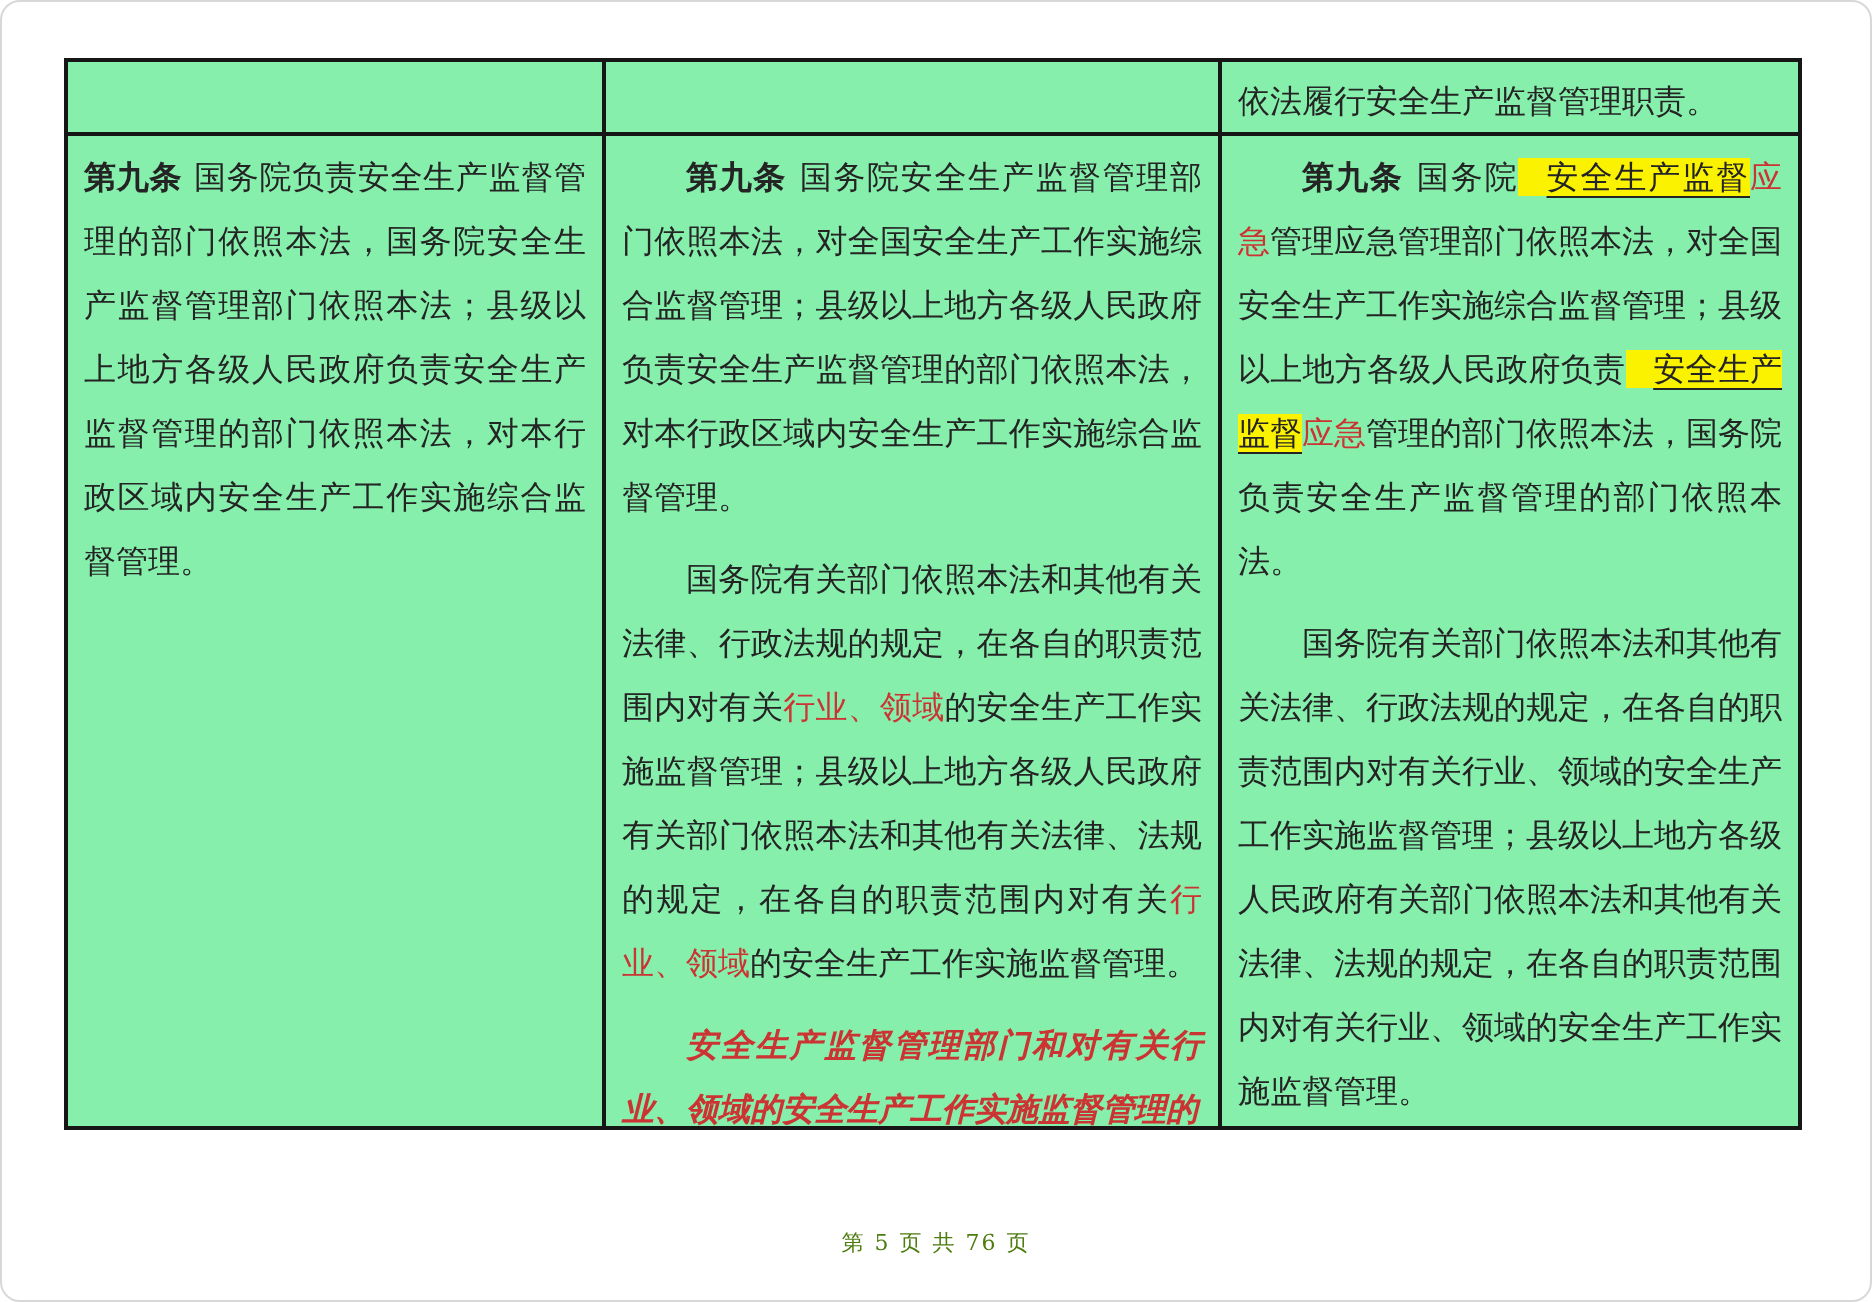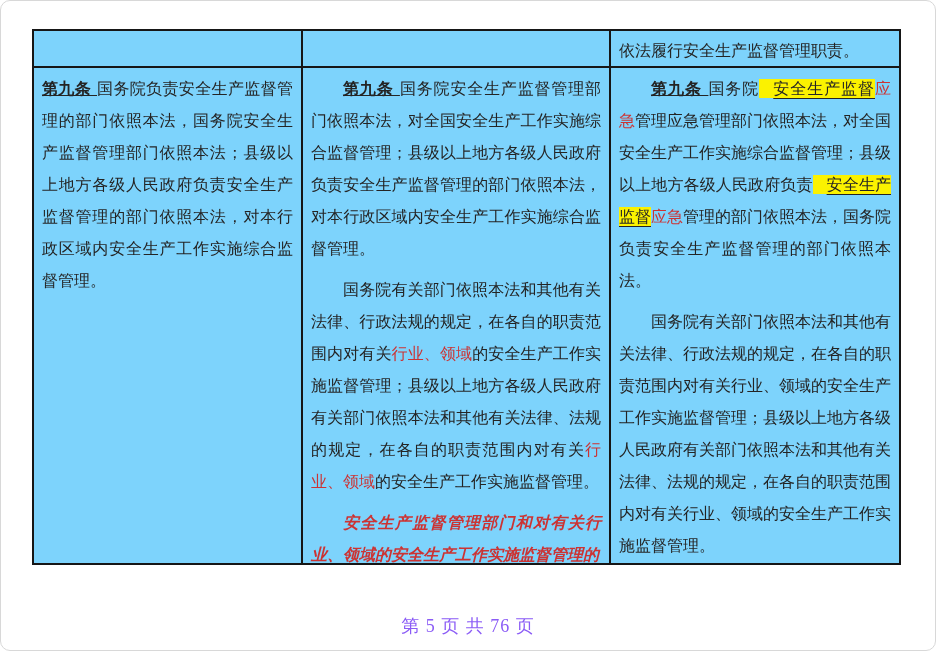--- a/index.html
+++ b/index.html
@@ -23,57 +23,56 @@
     overflow:hidden;
   }
   .comp-table{
     position:absolute;
     left:31px;top:28px;
     width:869px;height:536px;
     display:grid;
     grid-template-columns:269px 308px 1fr;
     grid-template-rows:37px 1fr;
     border:2px solid var(--border);
-    background:#7dd3fc;
+    background:#86efac;
   }
   .cell{
     overflow:hidden;
     color:var(--text);
     font-size:16px;
     padding:5px 8px 0 8px;
   }
   .cell.c1,.cell.c2{border-right:2px solid var(--border);}
   .cell.r1{border-bottom:2px solid var(--border);padding-top:4px;line-height:28px;}
   .para{
     line-height:32px;
     text-align:justify;
     word-break:break-all;
     margin:0 0 9px 0;
   }
   .indent{text-indent:2em;}
   .run-normal{}
-  .run-bold{font-weight:bold;text-decoration:underline;}
+  .run-bold{font-weight:bold;}
   .run-red{color:var(--red);}
   .run-redbold{color:var(--red);font-weight:bold;font-style:italic;}
   .run-highlight{
     background:var(--hl);
     text-decoration:underline;
     text-decoration-thickness:1px;
     text-underline-offset:4px;
     padding-left:14px;
   }
   .footer{
     position:absolute;
     left:0;width:100%;
     top:613px;
     text-align:center;
-    font-size:18px;
-    color:#8b5cf6;
+    font-size:11px;
+    color:#4d7c0f;
     letter-spacing:1px;
-    font-family:Liberation Serif, serif;
   }
 </style>
 </head>
 <body>
 
 <div class="screen">
 
   <div class="comp-table">
 
     <div class="cell c1 r1"></div>

